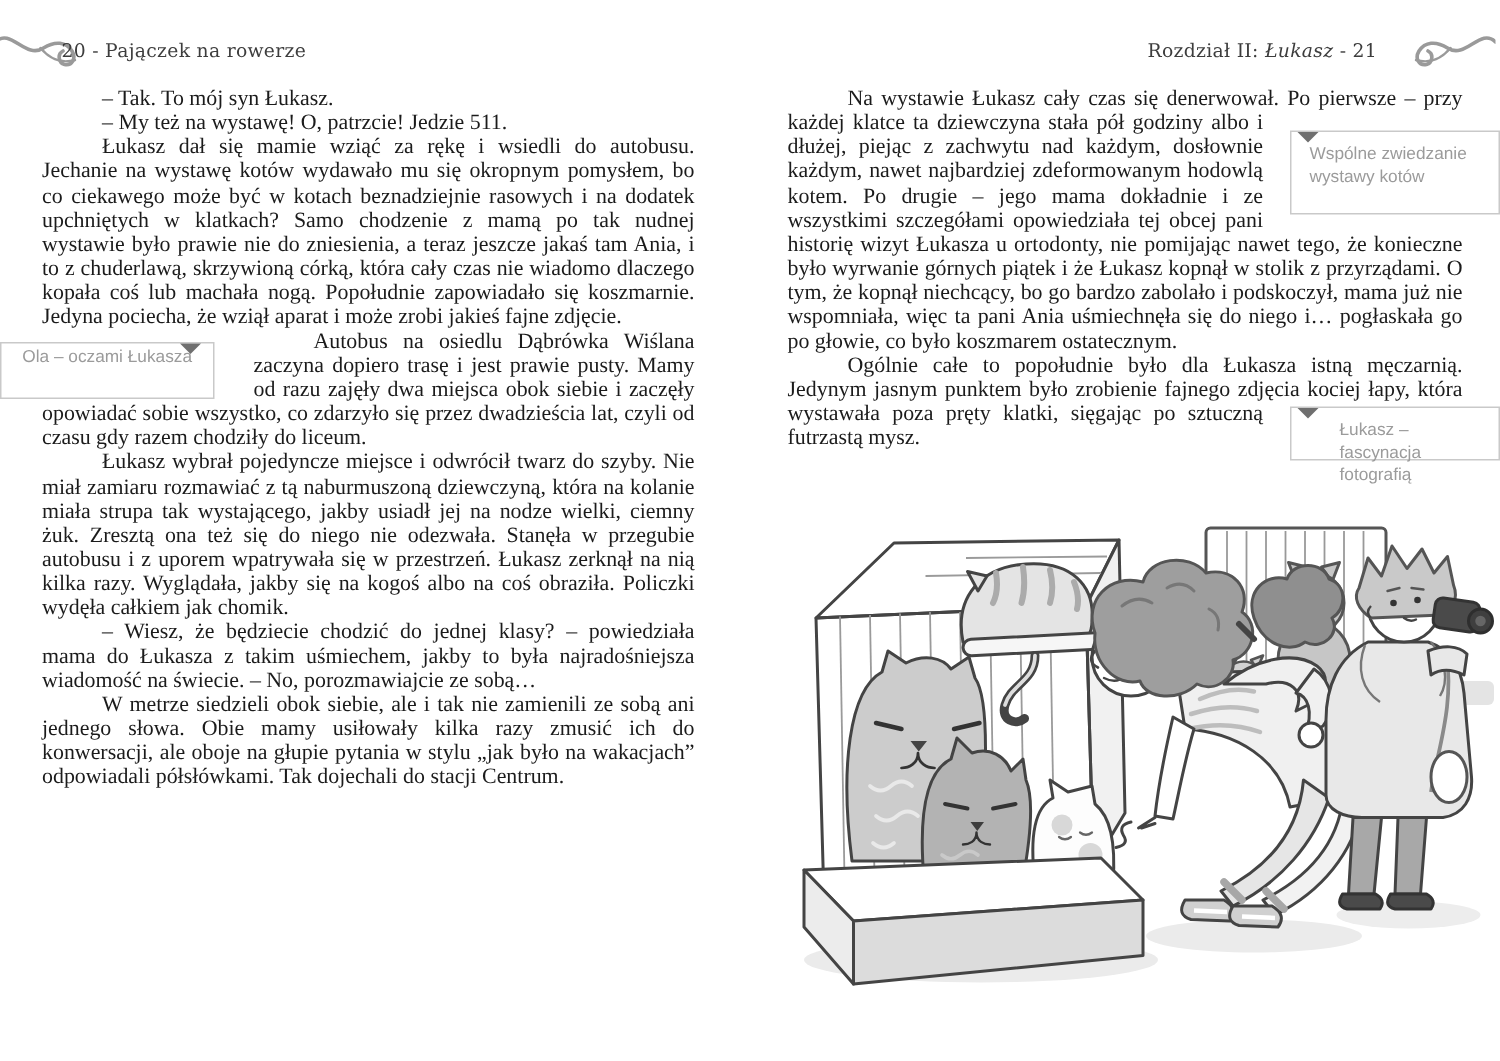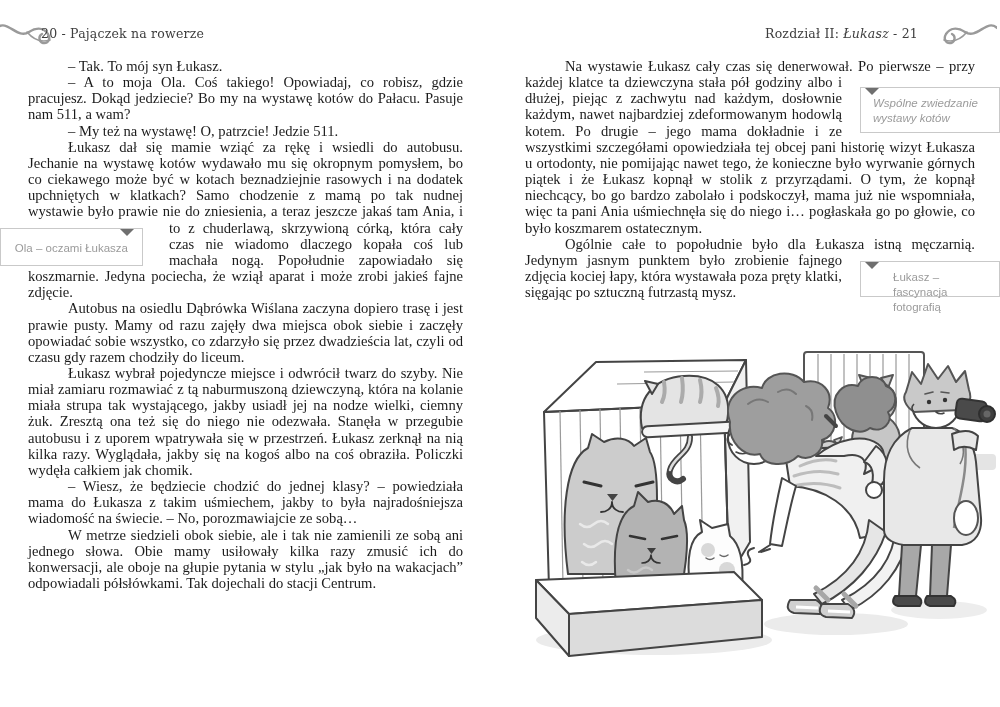--- a/index.html
+++ b/index.html
@@ -30,24 +30,24 @@
   .sp-l{float:left;clear:left;}
   .sp-r{float:right;clear:right;}
   #sp-l1{height:170px;}
   #sp-r1{height:29px;}
   #sp-r2{height:128px;}
   .margin-note{box-sizing:border-box;position:relative;
     border:1.5px solid #c9c9c9;
     font-family:"Liberation Sans",sans-serif;font-size:11.5px;line-height:15px;
     color:#9b9b9b;}
   .note-left{float:left;clear:left;width:143px;height:38px;
-    margin-left:-28px;margin-right:26px;padding:12px 14px 0 8px;text-align:right;}
+    margin-left:-28px;margin-right:26px;padding:2px 14px 0 8px;text-align:right;}
   .note-right{float:right;clear:right;width:140px;
     margin-right:-25px;margin-left:18px;padding:8px 6px 6px 12px;text-align:left;}
-  #note-r1{height:46px;font-style:italic;}
+  #note-r1{height:56px;}
   #note-r2{height:36px;padding-left:32px;}
   .note-arrow{position:absolute;top:0;width:0;height:0;
     border-left:7px solid transparent;border-right:7px solid transparent;
     border-top:7px solid #6f6f6f;}
   .note-left .note-arrow{right:8px;}
   .note-right .note-arrow{left:4px;}
 
   
   .illu{position:absolute;left:524px;top:342px;}
 </style>
@@ -65,21 +65,20 @@
       <span>20 - Pajączek na rowerze</span>
     </div>
 
     <div class="text-col left-col">
       <div id="sp-l1" class="sp sp-l" aria-hidden="true"></div>
       <div class="margin-note note-left">
         <span class="note-arrow"></span>
         <span>Ola – oczami Łukasza</span>
       </div>
       <p class="para">– Tak. To mój syn Łukasz.</p>
-      <p class="para">– A to moja Ola. Coś takiego! Opowiadaj, co robisz, gdzie pracujesz. Dokąd jedziecie? Bo my na wystawę kotów do Pałacu. Pasuje nam 511, a wam?</p>
       <p class="para">– My też na wystawę! O, patrzcie! Jedzie 511.</p>
       <p class="para">Łukasz dał się mamie wziąć za rękę i wsiedli do autobusu. Jechanie na wystawę kotów wydawało mu się okropnym pomysłem, bo co ciekawego może być w kotach beznadziejnie rasowych i na dodatek upchniętych w klatkach? Samo chodzenie z mamą po tak nudnej wystawie było prawie nie do zniesienia, a teraz jeszcze jakaś tam Ania, i to z chuderlawą, skrzywioną córką, która cały czas nie wiadomo dlaczego kopała coś lub machała nogą. Popołudnie zapowiadało się koszmarnie. Jedyna pociecha, że wziął aparat i może zrobi jakieś fajne zdjęcie.</p>
       <p class="para">Autobus na osiedlu Dąbrówka Wiślana zaczyna dopiero trasę i jest prawie pusty. Mamy od razu zajęły dwa miejsca obok siebie i zaczęły opowiadać sobie wszystko, co zdarzyło się przez dwadzieścia lat, czyli od czasu gdy razem chodziły do liceum.</p>
       <p class="para">Łukasz wybrał pojedyncze miejsce i odwrócił twarz do szyby. Nie miał zamiaru rozmawiać z tą naburmuszoną dziewczyną, która na kolanie miała strupa tak wystającego, jakby usiadł jej na nodze wielki, ciemny żuk. Zresztą ona też się do niego nie odezwała. Stanęła w przegubie autobusu i z uporem wpatrywała się w przestrzeń. Łukasz zerknął na nią kilka razy. Wyglądała, jakby się na kogoś albo na coś obraziła. Policzki wydęła całkiem jak chomik.</p>
       <p class="para">– Wiesz, że będziecie chodzić do jednej klasy? – powiedziała mama do Łukasza z takim uśmiechem, jakby to była najradośniejsza wiadomość na świecie. – No, porozmawiajcie ze sobą…</p>
       <p class="para">W metrze siedzieli obok siebie, ale i tak nie zamienili ze sobą ani jednego słowa. Obie mamy usiłowały kilka razy zmusić ich do konwersacji, ale oboje na głupie pytania w stylu „jak było na wakacjach” odpowiadali półsłówkami. Tak dojechali do stacji Centrum.</p>
     </div>
   </div>
 
   <div>

